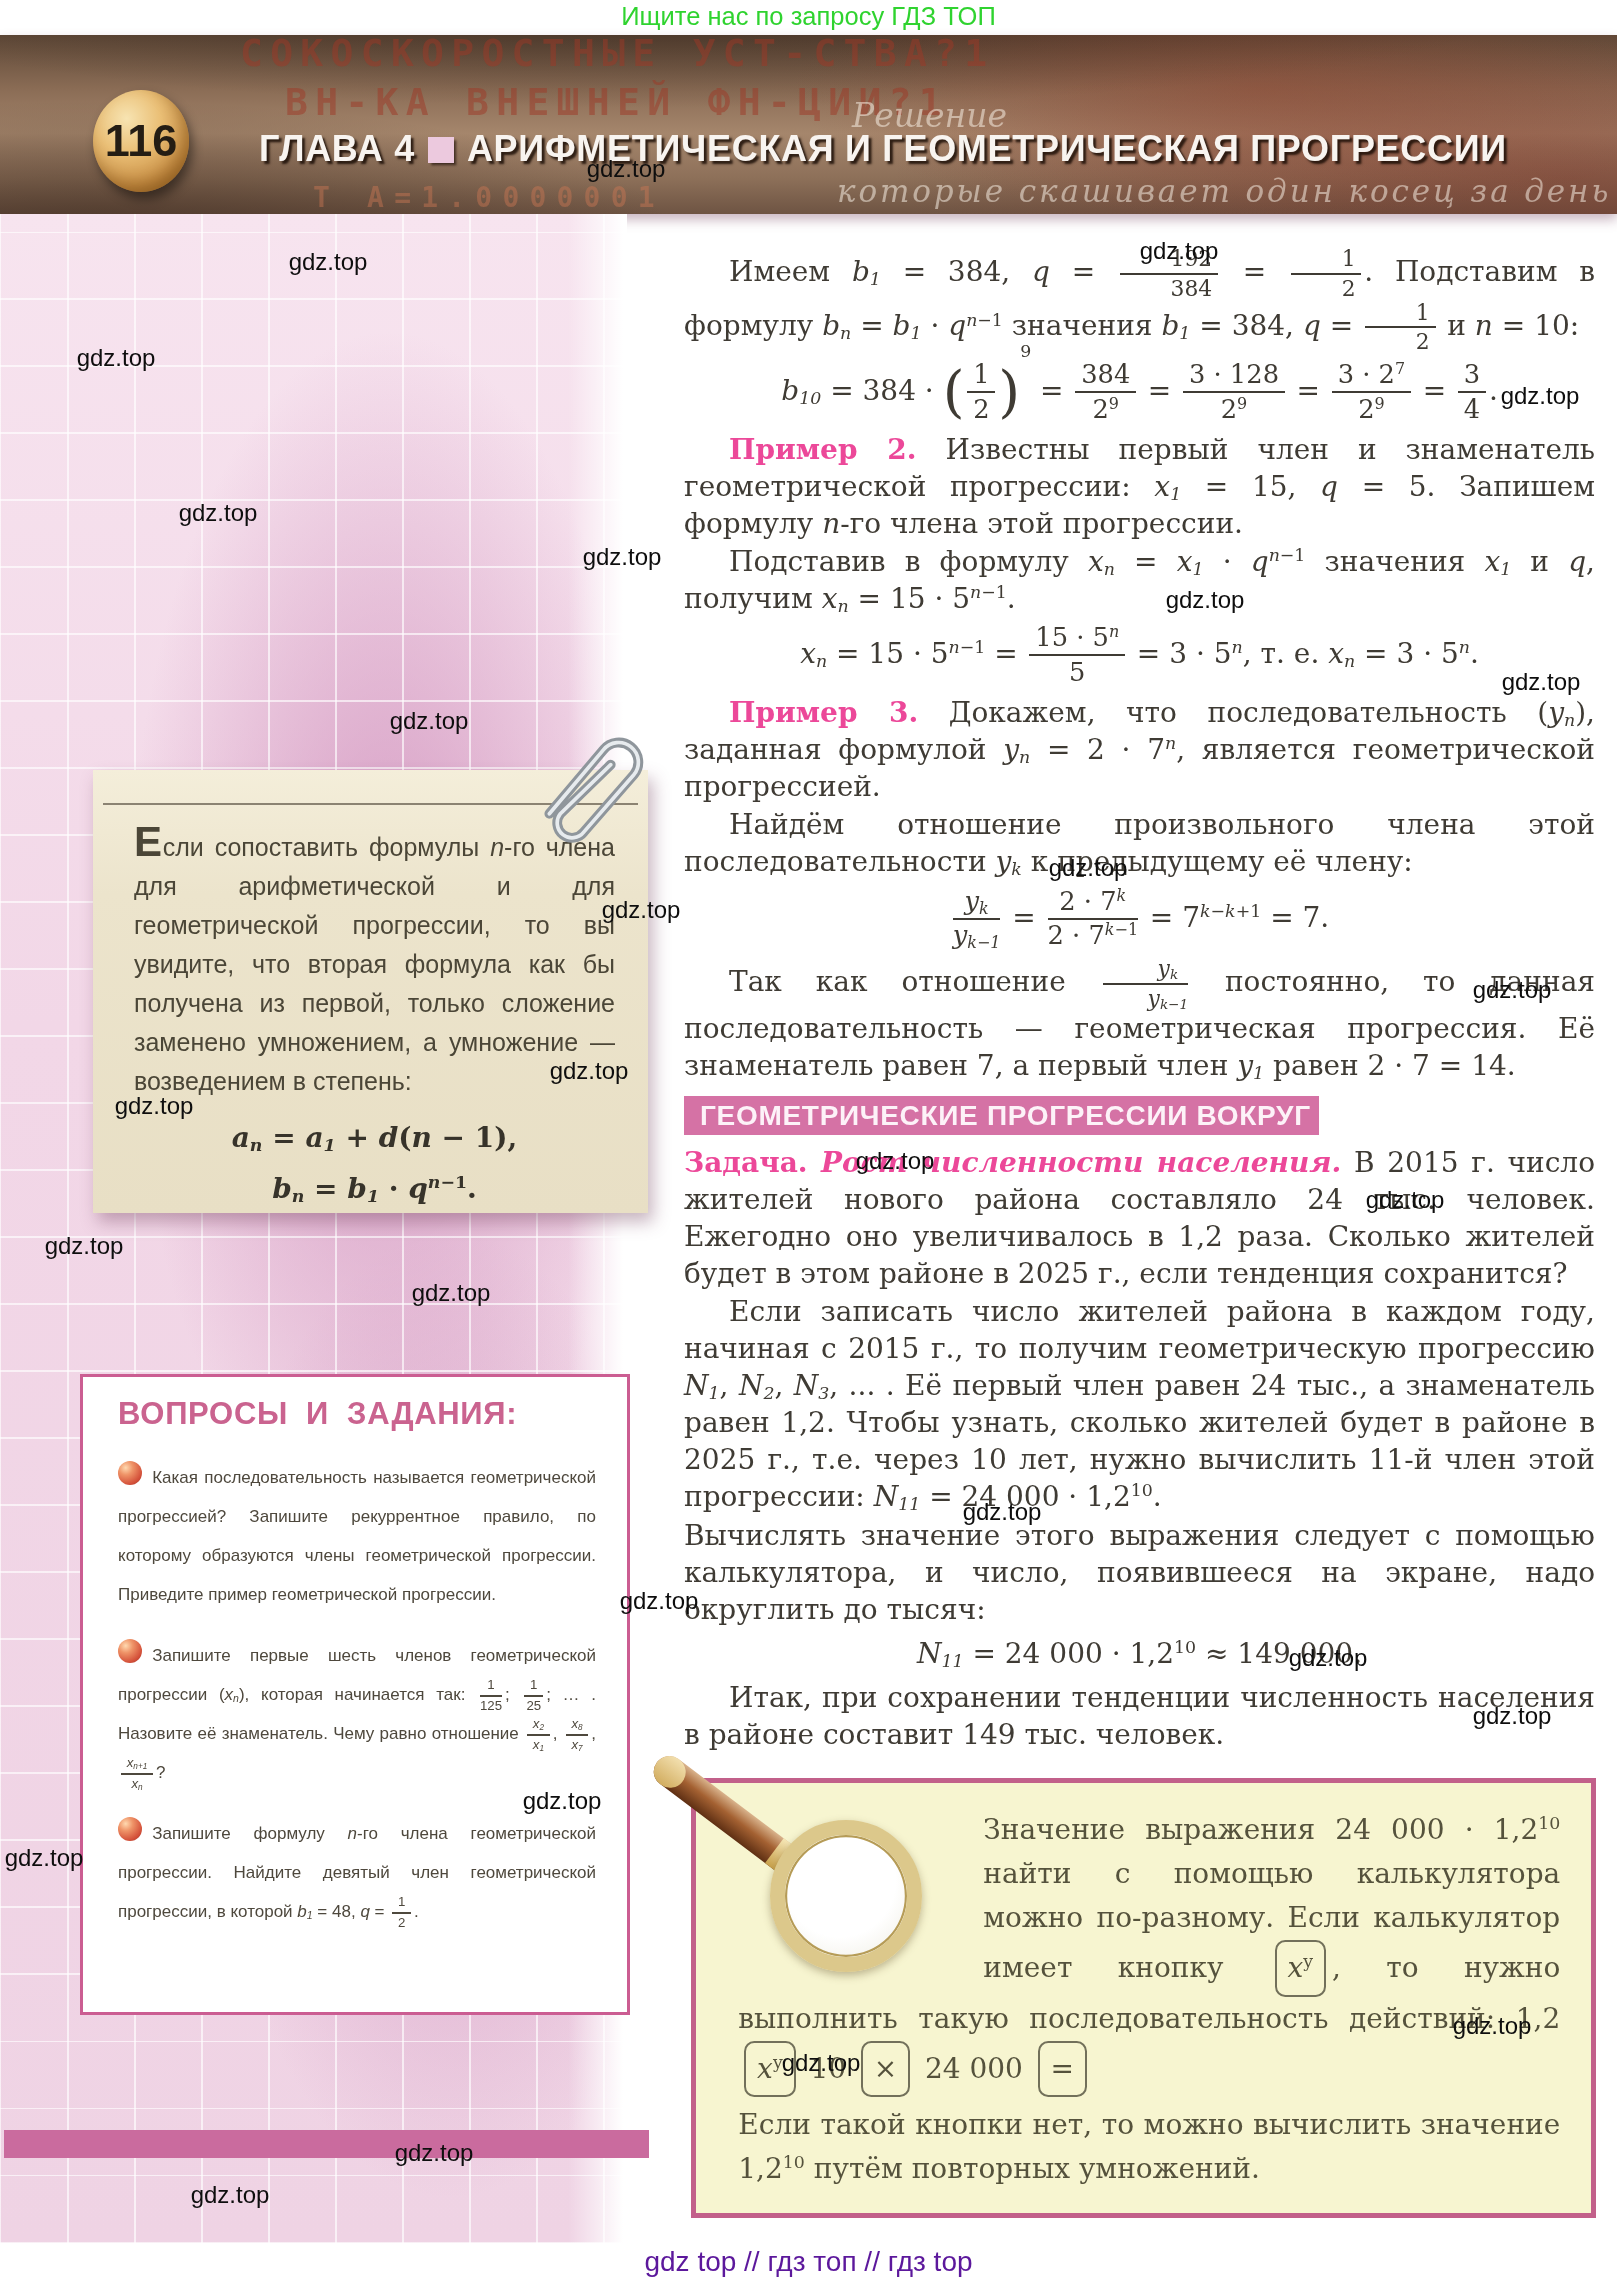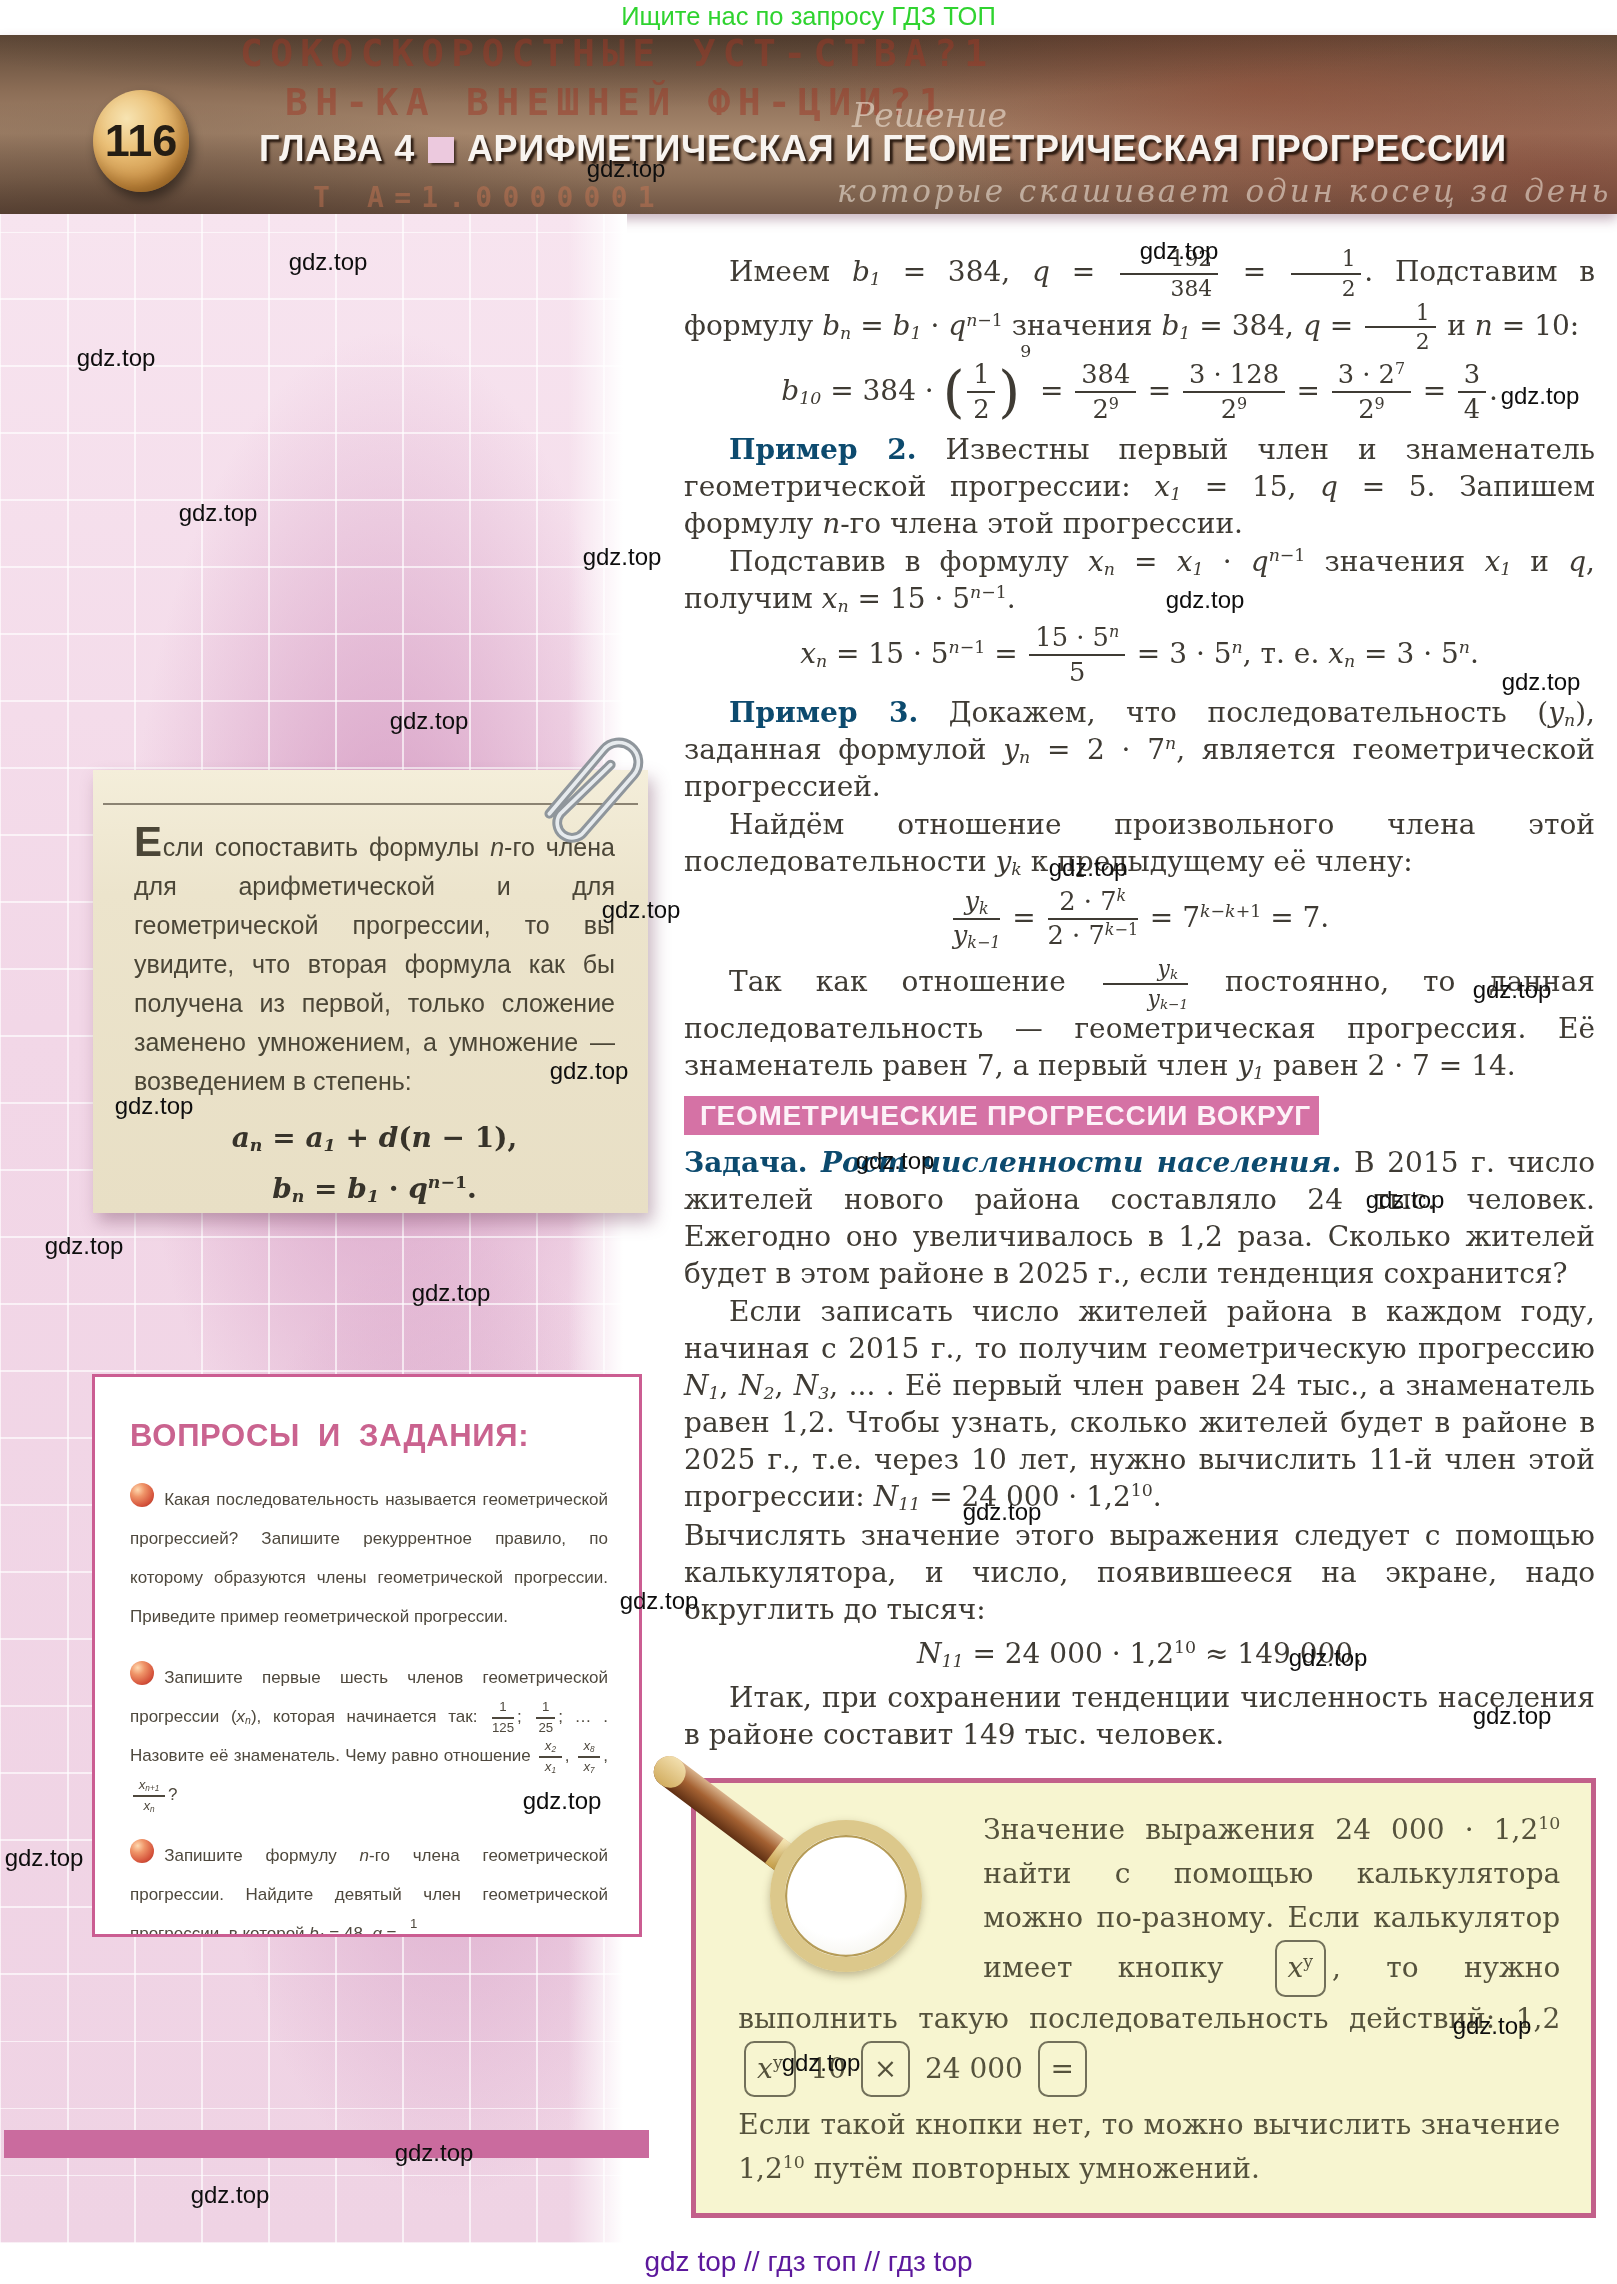--- a/index.html
+++ b/index.html
@@ -55,38 +55,38 @@
     box-shadow:5.1px 8.7px 16px rgba(110,60,90,.38);
     padding:57px 33px 0 41px;font:25px/39px "Liberation Sans",sans-serif;color:#4b4637;z-index:4;}
   .note-card::before{content:"";position:absolute;top:33px;left:10.2px;right:10.2px;height:2.2px;background:#8b8372;}
   .card-text{margin:0;text-align:justify;}
   .dropcap{font-size:42px;font-weight:bold;line-height:29px;letter-spacing:0.7px;}
   .card-formula{margin:11.6px 0 0;text-align:center;font-family:"DejaVu Serif",serif;
                 font-weight:bold;font-size:28px;color:#37332a;}
   .paperclip{position:absolute;left:518px;top:718px;width:156px;height:135px;z-index:6;}
 
   
-  .q-box{position:absolute;left:92px;top:1374px;width:550px;height:563px;box-sizing:border-box;
-    background:#fff;border:3.6px solid #cb5d92;padding:41px 31px 0 35px;overflow:hidden;
+  .q-box{position:absolute;left:80px;top:1374px;width:550px;height:641px;box-sizing:border-box;
+    background:#fff;border:3.6px solid #cb5d92;padding:19px 31px 0 35px;overflow:hidden;
     font-family:"Liberation Sans",sans-serif;z-index:4;}
   .q-box h3{margin:0 0 26px;font-size:31px;color:#ca638f;letter-spacing:0.7px;word-spacing:8.7px;}
   .q-item{margin:0 0 22px;font-size:17px;line-height:39px;color:#4e483d;text-align:justify;}
   .bullet{display:inline-block;width:24px;height:24px;border-radius:50%;margin:0 10.2px -2.2px 0;
     background:radial-gradient(circle at 32% 28%,#ffd9b0 0%,#ef9468 30%,#d4513a 70%,#9c2f23 100%);}
   .q-item .frac{font-size:.78em;}
   .divider-band{position:absolute;left:4.4px;top:2130px;width:645px;height:28px;background:#ca6b9e;z-index:3;}
 
   
   .right-col{position:absolute;left:627px;top:214px;width:990px;box-sizing:border-box;
     padding:33px 22px 0 57px;font-size:28px;line-height:37px;}
   .para{margin:0;text-align:justify;}
   .para + .para{margin-top:1.5px;}
   .indent{text-indent:45px;}
   .display{margin:7.3px 0;text-align:center;}
-  b{color:#0c4a6e;}
+  b{color:#ec4899;}
   sub,sup{line-height:0;font-size:.62em;}
   sub{vertical-align:-.22em;}
   sup{vertical-align:.55em;}
   .frac{display:inline-block;vertical-align:middle;text-align:center;line-height:1.08;
         font-size:.78em;padding:0 2.9px;}
   .frac .num{display:block;border-bottom:2.2px solid currentColor;padding:0 5.8px 2.2px;}
   .frac .den{display:block;padding-top:2.2px;}
   .display .frac{font-size:.92em;}
   .pfrac{display:inline-flex;align-items:center;vertical-align:middle;}
   .paren{font-size:2em;font-weight:normal;line-height:0;}

